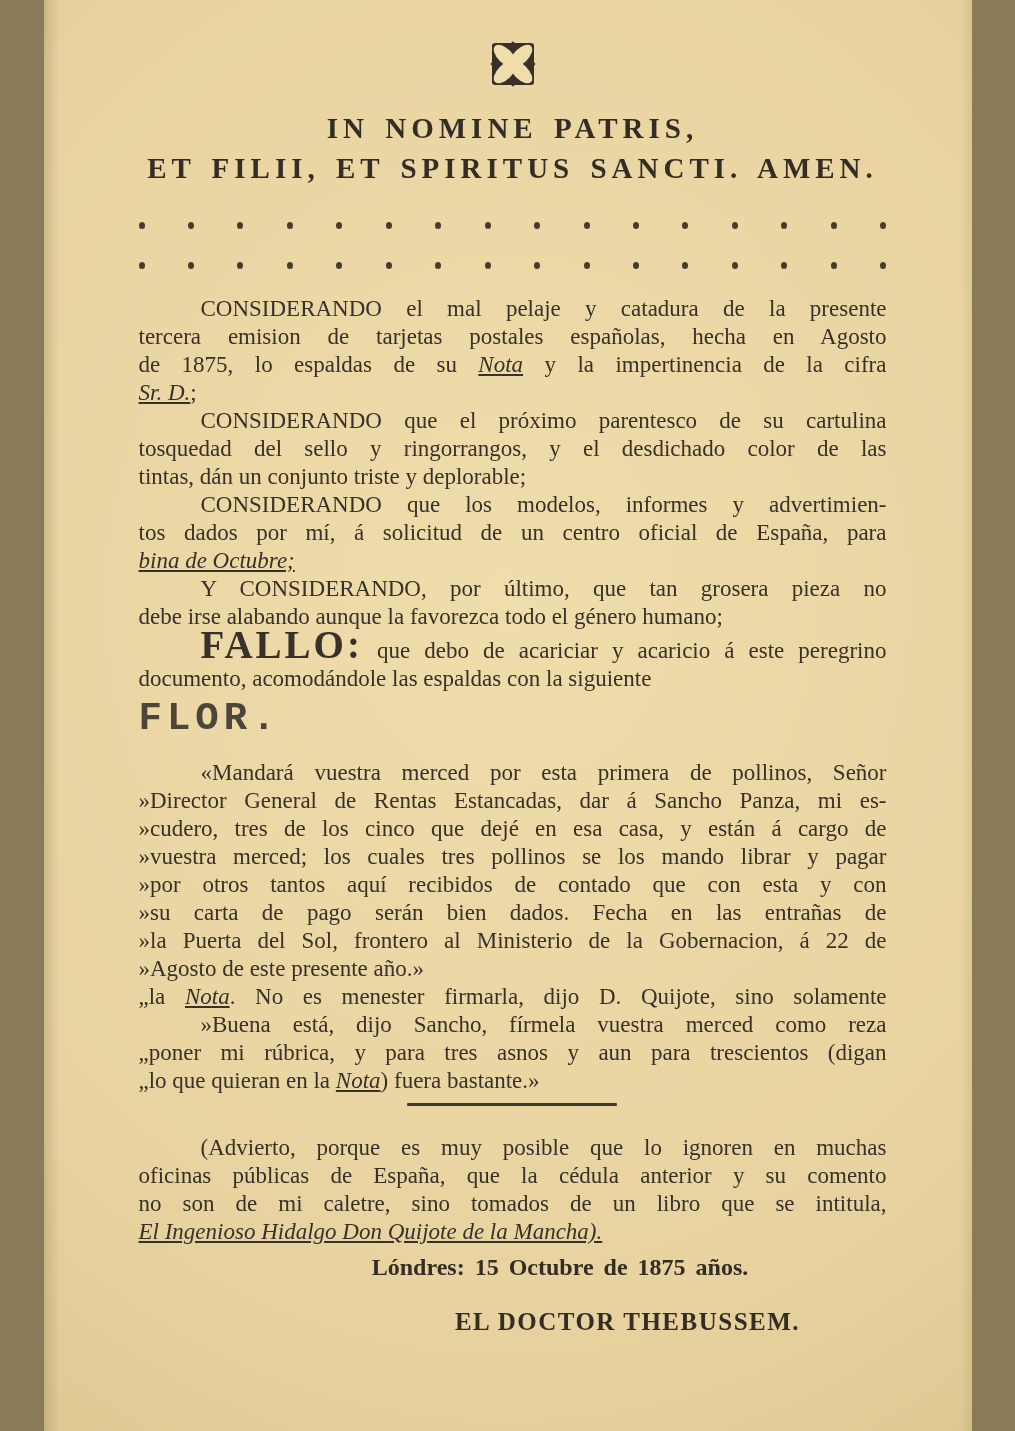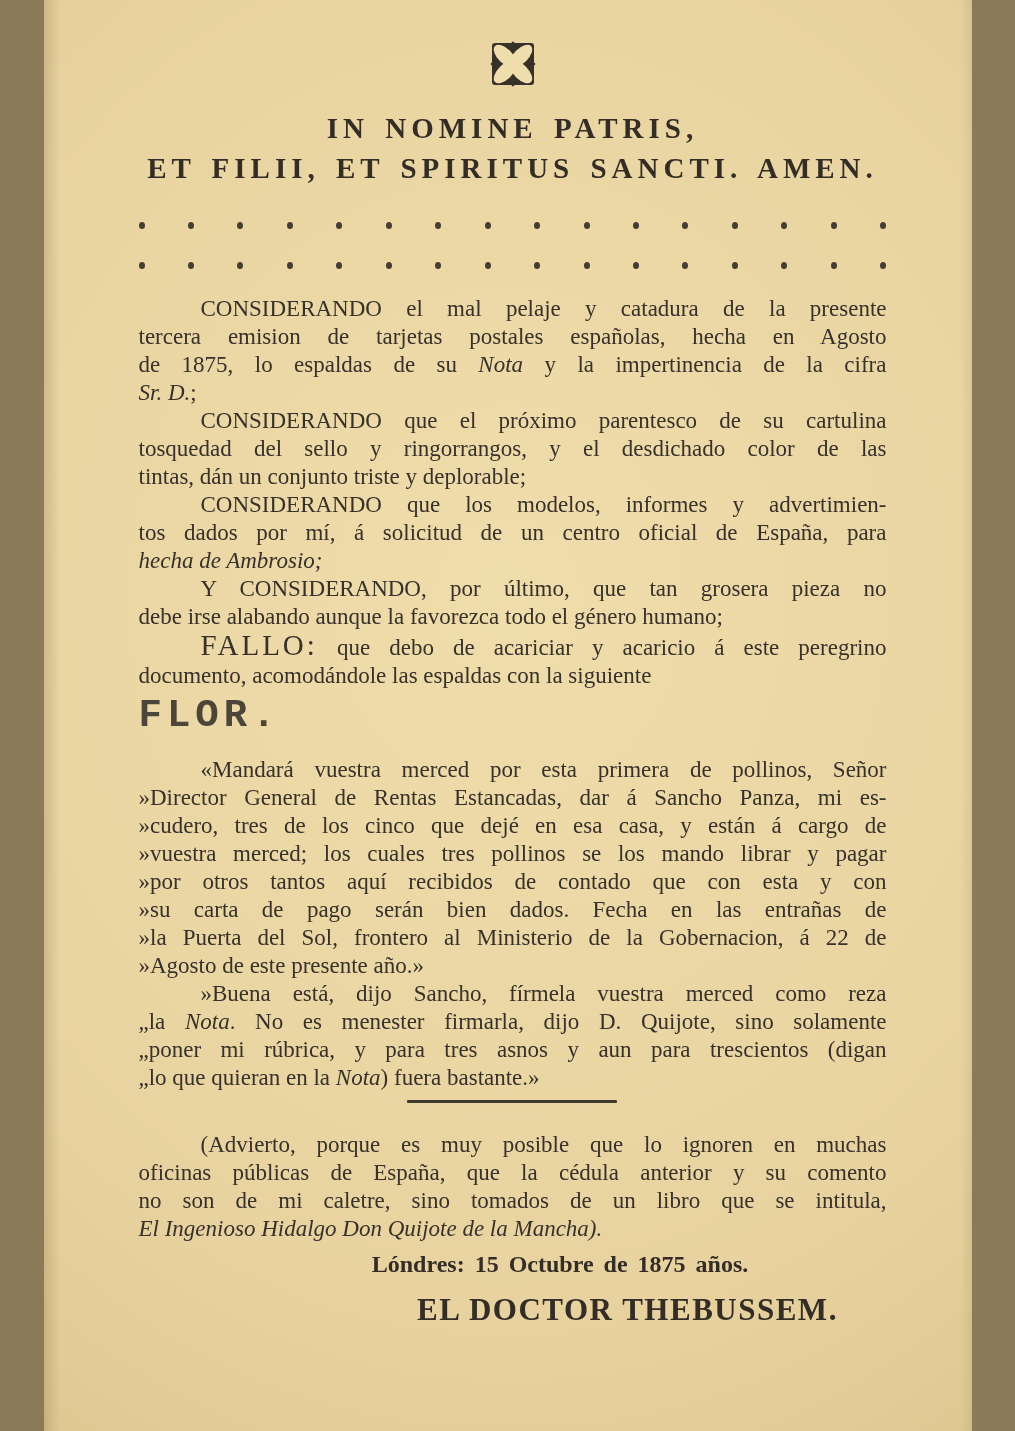--- a/index.html
+++ b/index.html
@@ -39,38 +39,38 @@
   .dot{width:6px;height:7px;border-radius:50%;background:#453d30;display:inline-block;}
   #body{margin-top:26px;}
   .para{margin:0;}
   .line{
     font-size:23px;line-height:28px;min-height:28px;
     text-align:justify;text-align-last:justify;
     color:var(--ink);
   }
   .line.last{text-align-last:left;}
   .line.ind{padding-left:62px;}
-  .it{font-style:italic;}
-  .fallo{font-weight:normal;font-size:29px;letter-spacing:3px;}
+  .it{font-style:italic;text-decoration:underline;}
+  .fallo{font-weight:bold;font-size:39px;letter-spacing:3px;}
   .flor{
     font-family:Liberation Mono, monospace;
     font-size:39px;line-height:44px;height:44px;
     letter-spacing:5px;font-weight:600;
     color:#4c453a;margin:4px 0 18px 0;
   }
   .rule{
     width:210px;height:3px;background:#3f3930;
     margin:8px 0 28px 268px;border-radius:1px;
   }
   .dateline{
     margin-top:6px;font-size:24px;line-height:30px;font-weight:bold;
     text-align:center;padding-left:95px;word-spacing:4px;color:#332d25;
   }
   .signature{
-    margin-top:16px;font-size:31px;line-height:30px;font-weight:bold;
+    margin-top:25px;font-size:25px;line-height:30px;font-weight:bold;
     letter-spacing:1.5px;text-align:center;padding-left:230px;color:#332d25;
   }
 </style>
 </head>
 <body>
 
 <div class="page">
 
   <div class="ornament">
     <svg viewBox="0 0 56 56" width="56" height="56" aria-hidden="true">
@@ -135,21 +135,21 @@
         <div class="line last"><span class="it">Sr. D.</span><span>;</span></div>
       </div>
       <div class="para">
         <div class="line ind"><span>CONSIDERANDO que el próximo parentesco de su cartulina</span></div>
         <div class="line"><span>tosquedad del sello y ringorrangos, y el desdichado color de las</span></div>
         <div class="line last"><span>tintas, dán un conjunto triste y deplorable;</span></div>
       </div>
       <div class="para">
         <div class="line ind"><span>CONSIDERANDO que los modelos, informes y advertimien-</span></div>
         <div class="line"><span>tos dados por mí, á solicitud de un centro oficial de España, para</span></div>
-        <div class="line last"><span class="it">hecha de Ambrosio;</span></div>
+        <div class="line last"><span class="it">bina de Octubre;</span></div>
       </div>
       <div class="para">
         <div class="line ind"><span>Y CONSIDERANDO, por último, que tan grosera pieza no</span></div>
         <div class="line last"><span>debe irse alabando aunque la favorezca todo el género humano;</span></div>
       </div>
       <div class="para">
         <div class="line ind"><span class="fallo">FALLO:</span><span> que debo de acariciar y acaricio á este peregrino</span></div>
         <div class="line last"><span>documento, acomodándole las espaldas con la siguiente</span></div>
       </div>
       <div class="flor">FLOR.</div>
@@ -157,22 +157,22 @@
         <div class="line ind"><span>«Mandará vuestra merced por esta primera de pollinos, Señor</span></div>
         <div class="line"><span>»Director General de Rentas Estancadas, dar á Sancho Panza, mi es-</span></div>
         <div class="line"><span>»cudero, tres de los cinco que dejé en esa casa, y están á cargo de</span></div>
         <div class="line"><span>»vuestra merced; los cuales tres pollinos se los mando librar y pagar</span></div>
         <div class="line"><span>»por otros tantos aquí recibidos de contado que con esta y con</span></div>
         <div class="line"><span>»su carta de pago serán bien dados. Fecha en las entrañas de</span></div>
         <div class="line"><span>»la Puerta del Sol, frontero al Ministerio de la Gobernacion, á 22 de</span></div>
         <div class="line last"><span>»Agosto de este presente año.»</span></div>
       </div>
       <div class="para">
+        <div class="line"><span>„la </span><span class="it">Nota</span><span>. No es menester firmarla, dijo D. Quijote, sino solamente</span></div>
         <div class="line ind"><span>»Buena está, dijo Sancho, fírmela vuestra merced como reza</span></div>
-        <div class="line"><span>„la </span><span class="it">Nota</span><span>. No es menester firmarla, dijo D. Quijote, sino solamente</span></div>
         <div class="line"><span>„poner mi rúbrica, y para tres asnos y aun para trescientos (digan</span></div>
         <div class="line last"><span>„lo que quieran en la </span><span class="it">Nota</span><span>) fuera bastante.»</span></div>
       </div>
       <div class="rule"></div>
       <div class="para">
         <div class="line ind"><span>(Advierto, porque es muy posible que lo ignoren en muchas</span></div>
         <div class="line"><span>oficinas públicas de España, que la cédula anterior y su comento</span></div>
         <div class="line"><span>no son de mi caletre, sino tomados de un libro que se intitula,</span></div>
         <div class="line last"><span class="it">El Ingenioso Hidalgo Don Quijote de la Mancha).</span></div>
       </div>

